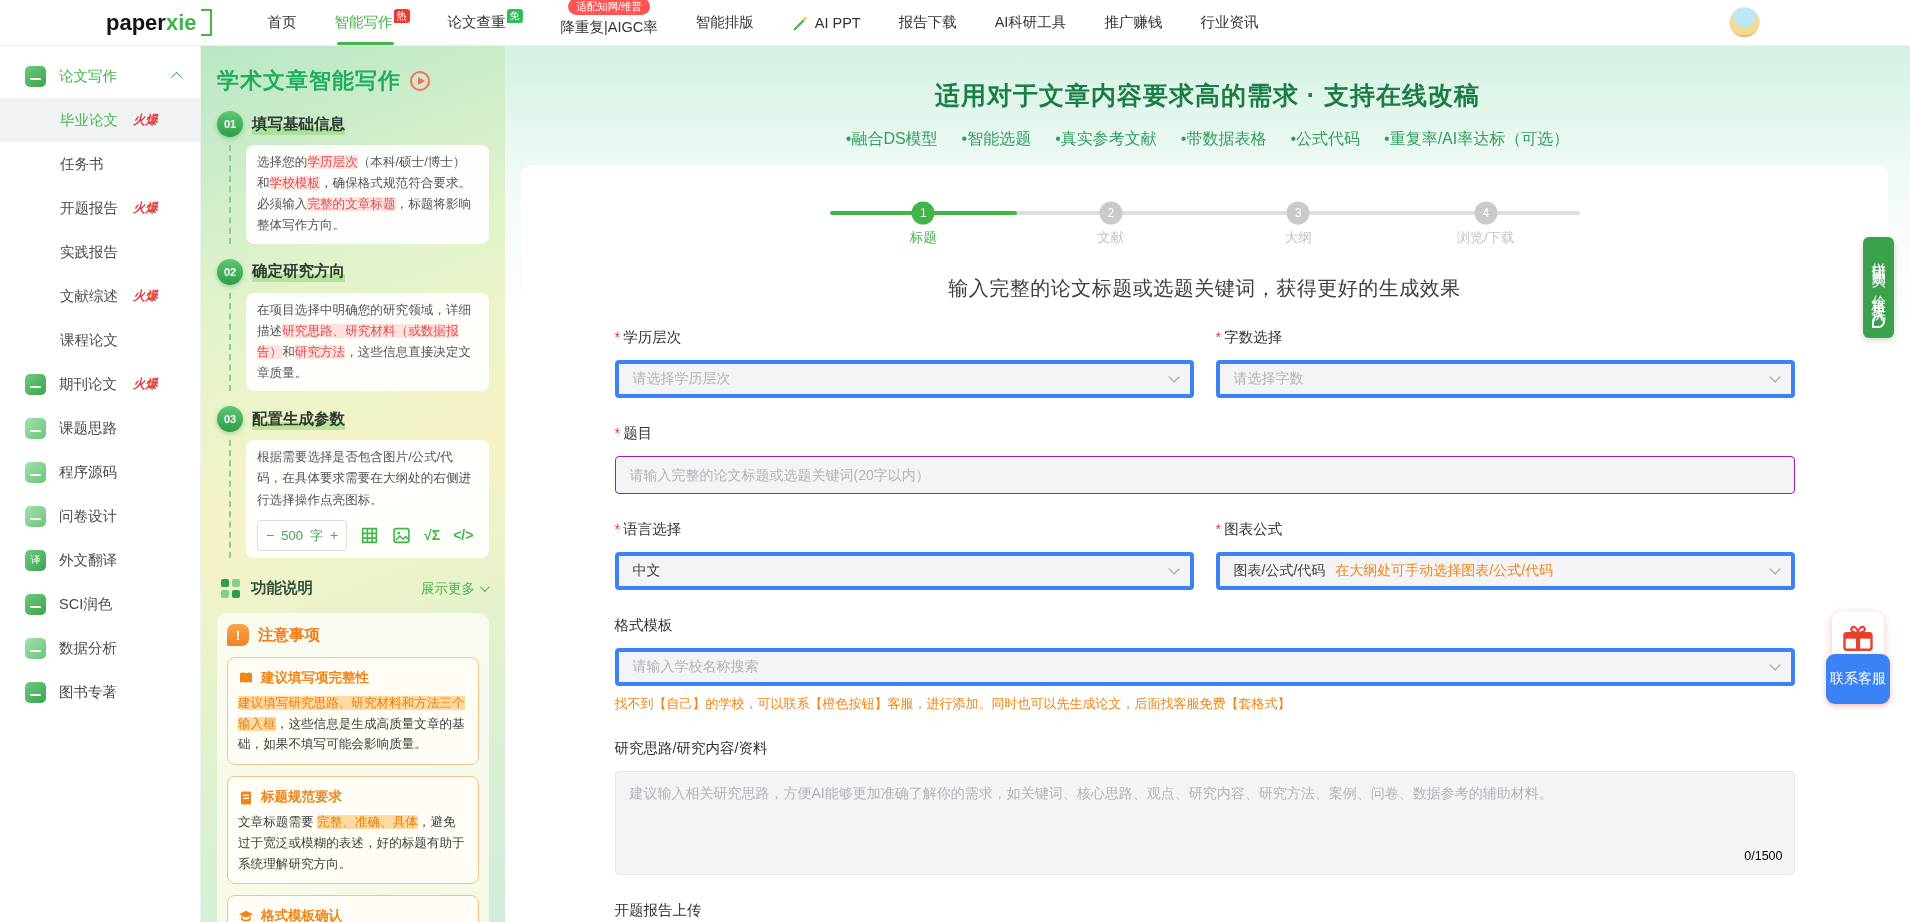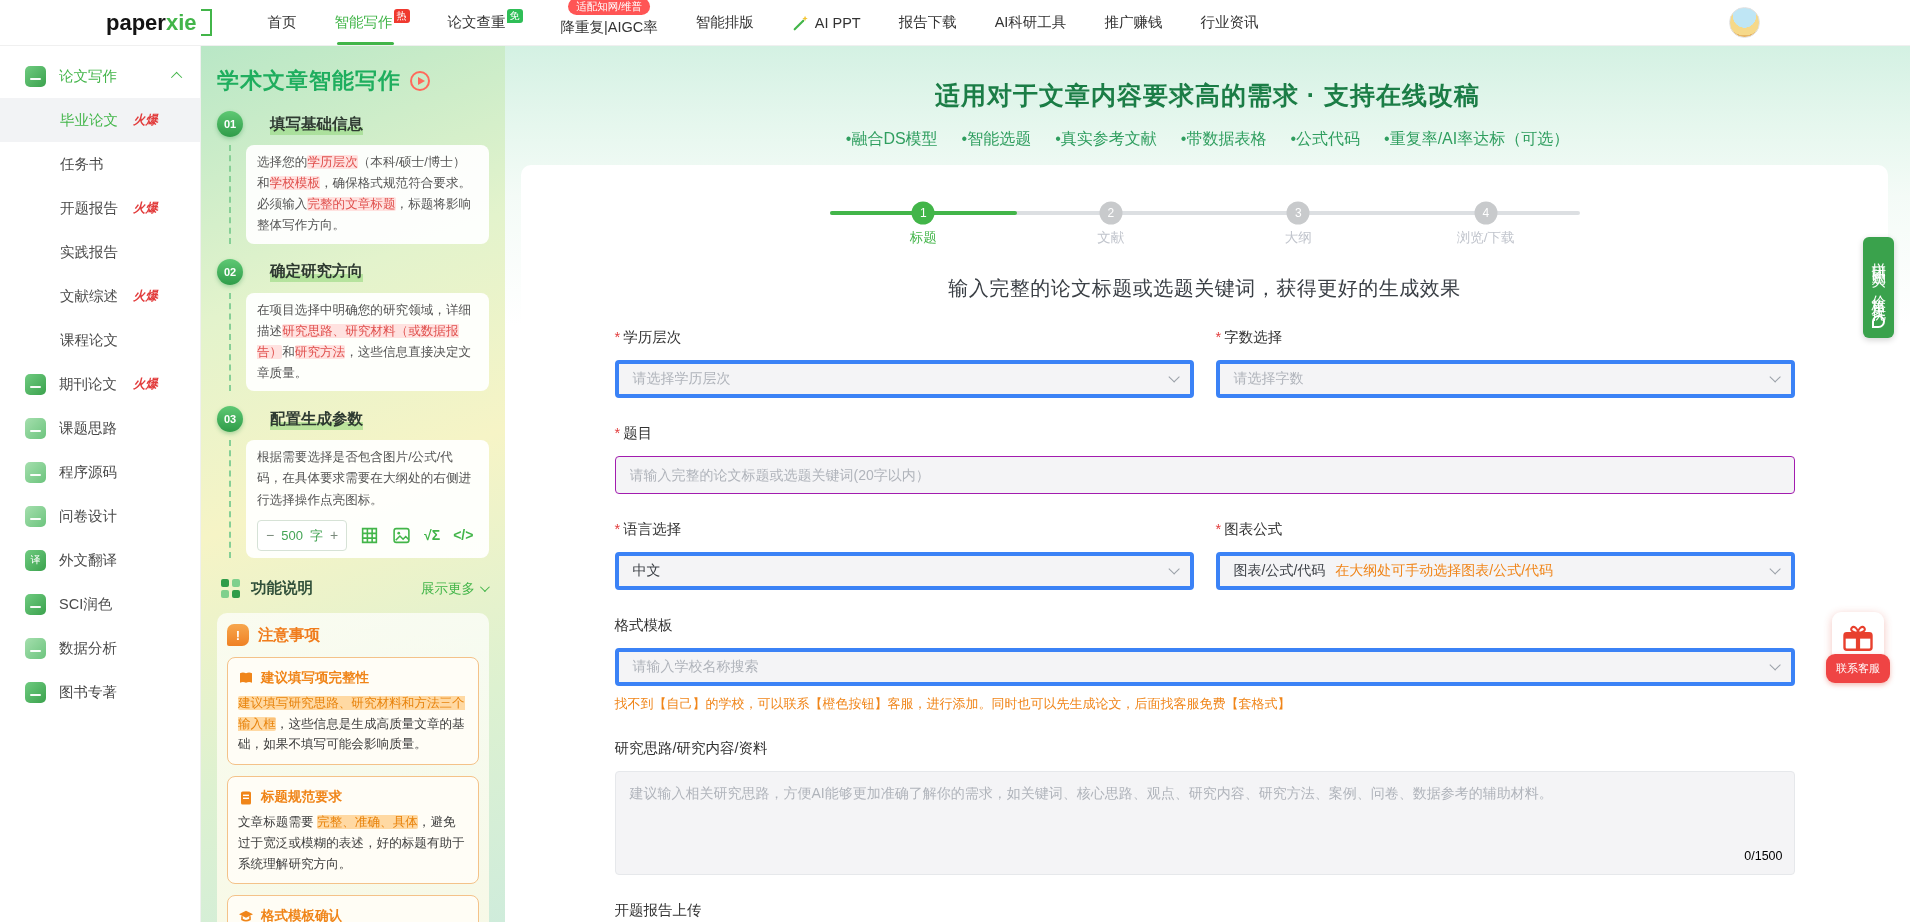--- a/index.html
+++ b/index.html
@@ -48,21 +48,21 @@
   .si-char { color:#fff; font-size:10px; line-height:1; z-index:1; }
   .si-char-icon::after { display:none; }
 
   
   .guide { width:304px; flex:none; padding:20px 16px 0; overflow:hidden; position:relative;
     background:linear-gradient(160deg,#b9e7c6 0%,#e3f3cc 28%,#f6f4c6 50%,#ddf1d0 76%,#cfecdb 100%); }
   .guide-title { font-size:22px; font-weight:bold; color:#1fae5e; letter-spacing:1px; display:flex; align-items:center; gap:9px; }
   .play-btn { width:20px; height:20px; border-radius:50%; border:2px solid #ff6a5b; position:relative; flex:none; cursor:pointer; }
   .play-btn::after { content:""; position:absolute; left:6px; top:4px; border-left:7px solid #ff6a5b; border-top:4px solid transparent; border-bottom:4px solid transparent; }
   .gstep { margin-top:15px; }
-  .gstep-head { display:flex; align-items:center; gap:27px; }
+  .gstep-head { display:flex; align-items:center; gap:9px; }
   .gstep-num { width:26px; height:26px; border-radius:50%; background:linear-gradient(180deg,#5ec873,#2f9c49); color:#fff; font-size:11px; font-weight:bold; display:flex; align-items:center; justify-content:center; box-shadow:0 2px 4px rgba(40,150,70,.35); flex:none; }
   .gstep-title { font-size:15.5px; font-weight:bold; color:#2e3a31; background:linear-gradient(transparent 62%, rgba(144,214,120,.55) 62%); }
   .gstep-body { margin-left:12px; padding-left:15px; border-left:2px dashed #86cf96; margin-top:8px; }
   .gcard { background:rgba(255,255,255,.93); border-radius:8px; padding:7px 11px; font-size:12.6px; line-height:1.68; color:#555; }
   .hl-red { color:#e0504d; background:#ffe2e0; border-radius:2px; }
   .gtoolbar { display:flex; align-items:center; gap:13px; margin-top:9px; }
   .stepper { display:flex; align-items:center; gap:7px; background:#fff; border:1px solid #d6e2d6; border-radius:4px; padding:3px 8px; font-size:13px; color:#44a455; cursor:pointer; }
   .stepper .pm { color:#7a8a7c; font-size:14px; }
   .tool-ico { width:19px; height:19px; display:inline-flex; cursor:pointer; }
   .tool-txt { color:#42b549; font-weight:bold; font-size:14px; cursor:pointer; }
@@ -115,21 +115,21 @@
   .ftext { width:100%; height:104px; background:#f4f4f6; border:1px solid #e6e8eb; border-radius:4px; padding:10px 14px; font-size:14px; color:#333; resize:none; outline:none; font-family:inherit; line-height:1.6; display:block; }
   .ftext::placeholder { color:#b0b4bb; }
   .counter { position:absolute; right:12px; bottom:12px; font-size:12.5px; color:#000000; }
 
   
   .side-tab { position:absolute; right:16px; top:237px; width:31px; background:#3aa24c; border-radius:6px; color:#fff; display:flex; flex-direction:column; align-items:center; padding:14px 0 10px; gap:16px; cursor:pointer; box-shadow:0 2px 6px rgba(0,0,0,.18); z-index:8; }
   .vtext { writing-mode:vertical-rl; font-size:14.5px; letter-spacing:4px; line-height:1; }
   .tab-ico { width:13px; height:13px; border:2px solid #fff; border-radius:50% 50% 50% 0; flex:none; }
   .contact-float { position:absolute; right:20px; top:612px; width:64px; text-align:center; cursor:pointer; z-index:8; }
   .gift-card { width:52px; height:50px; margin:0 auto; background:#fff; border-radius:9px; box-shadow:0 2px 8px rgba(220,60,40,.3); display:flex; align-items:center; justify-content:center; }
-  .contact-label { display:block; margin-top:-8px; background:#ef4444; color:#fff; font-size:11px; border-radius:9px; padding:7px 0; box-shadow:0 2px 5px rgba(220,60,40,.35); }
+  .contact-label { display:block; margin-top:-8px; background:#3b82f6; color:#fff; font-size:14px; border-radius:9px; padding:16px 0; box-shadow:0 2px 5px rgba(220,60,40,.35); }
 </style>
 </head>
 <body>
 
 <div class="page">
 
   <header class="topnav">
     <div class="logo">
       <span class="logo-paper">paper</span>
         <span class="logo-xie">xie</span>

